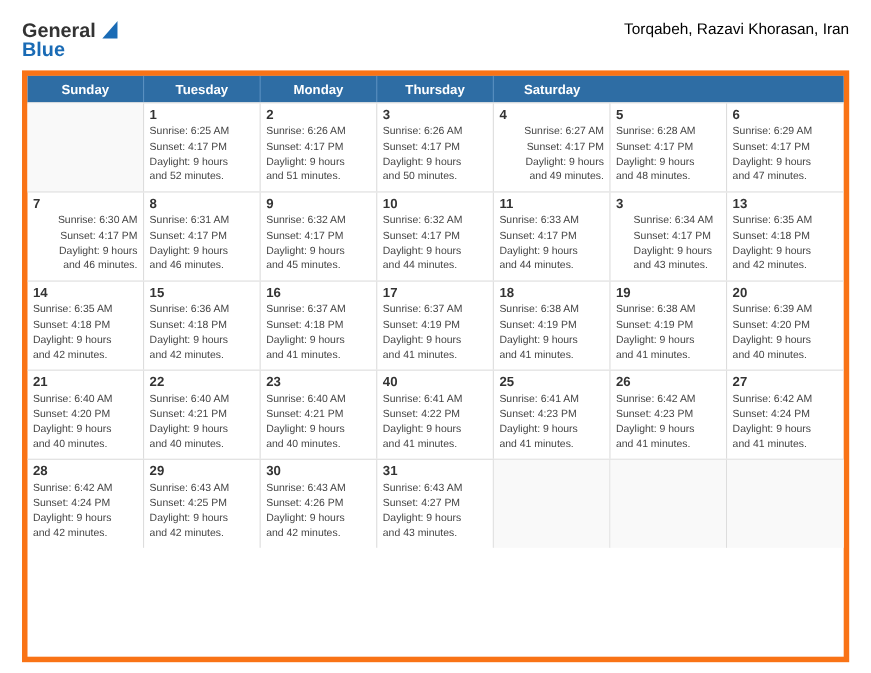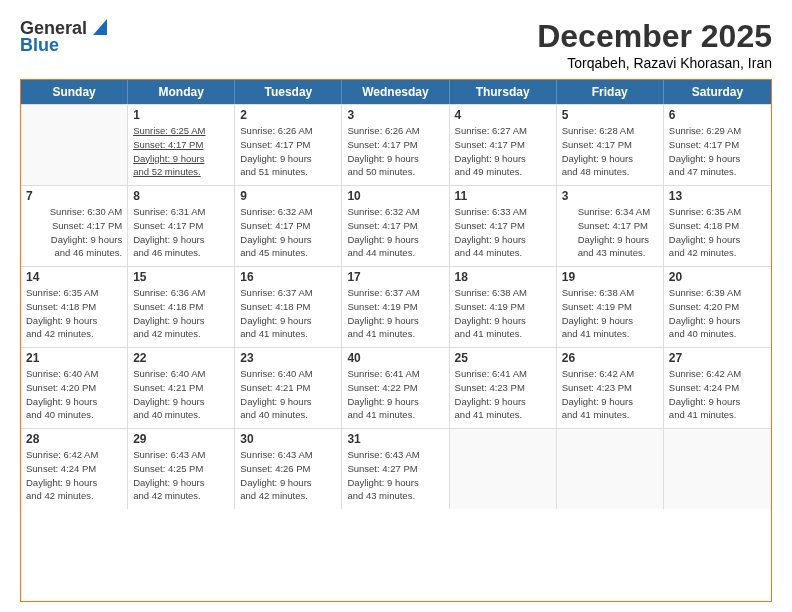--- a/index.html
+++ b/index.html
@@ -39,21 +39,21 @@
       font-size: 32px;
       font-weight: bold;
       color: #333;
     }
     .subtitle {
       font-size: 14px;
       color: #000000;
     }
     .calendar {
       flex: 1;
-      border: 1px solid #f97316;
+      border: 5px solid #f97316;
     }
     .cal-header {
       display: grid;
       grid-template-columns: repeat(7, 1fr);
       background: #2e6da4;
     }
     .cal-header-cell {
       color: #fff;
       font-size: 12px;
       font-weight: bold;
@@ -107,62 +107,59 @@
     <div class="logo">
       <div class="logo-top">
         <span style="font-size:18px;font-weight:bold;color:#333;">General</span>
         <svg width="18" height="18" viewBox="0 0 18 18" style="margin-left:2px;margin-top:-2px;">
           <polygon points="4,16 18,0 18,16" fill="#1a6bb5"></polygon>
         </svg>
       </div>
       <span style="font-size:18px;font-weight:bold;color:#1a6bb5;margin-top:-4px;">Blue</span>
     </div>
     <div class="title-section">
-      <div class="main-title">December 2025</div>
       <div class="subtitle">Torqabeh, Razavi Khorasan, Iran</div>
     </div>
   </div>
 
   <div class="calendar">
     <div class="cal-header" id="cal-header">
         <div class="cal-header-cell">Sunday</div>
+        <div class="cal-header-cell">Tuesday</div>
         <div class="cal-header-cell">Monday</div>
-        <div class="cal-header-cell">Tuesday</div>
-        <div class="cal-header-cell">Wednesday</div>
         <div class="cal-header-cell">Thursday</div>
-        <div class="cal-header-cell">Friday</div>
         <div class="cal-header-cell">Saturday</div>
       </div>
     <div class="cal-body" id="cal-body">
         <div class="cal-row">
           <div class="cal-cell empty"></div>
           <div class="cal-cell">
             <div class="day-num">1</div>
-            <div class="day-info" style="white-space: pre-line; text-decoration: underline;">Sunrise: 6:25 AM
+            <div class="day-info" style="white-space: pre-line;">Sunrise: 6:25 AM
 Sunset: 4:17 PM
 Daylight: 9 hours
 and 52 minutes.</div>
           </div>
           <div class="cal-cell">
             <div class="day-num">2</div>
             <div class="day-info" style="white-space: pre-line;">Sunrise: 6:26 AM
 Sunset: 4:17 PM
 Daylight: 9 hours
 and 51 minutes.</div>
           </div>
           <div class="cal-cell">
             <div class="day-num">3</div>
             <div class="day-info" style="white-space: pre-line;">Sunrise: 6:26 AM
 Sunset: 4:17 PM
 Daylight: 9 hours
 and 50 minutes.</div>
           </div>
           <div class="cal-cell">
             <div class="day-num">4</div>
-            <div class="day-info" style="white-space: pre-line;">Sunrise: 6:27 AM
+            <div class="day-info" style="white-space: pre-line; text-align: right;">Sunrise: 6:27 AM
 Sunset: 4:17 PM
 Daylight: 9 hours
 and 49 minutes.</div>
           </div>
           <div class="cal-cell">
             <div class="day-num">5</div>
             <div class="day-info" style="white-space: pre-line;">Sunrise: 6:28 AM
 Sunset: 4:17 PM
 Daylight: 9 hours
 and 48 minutes.</div>

